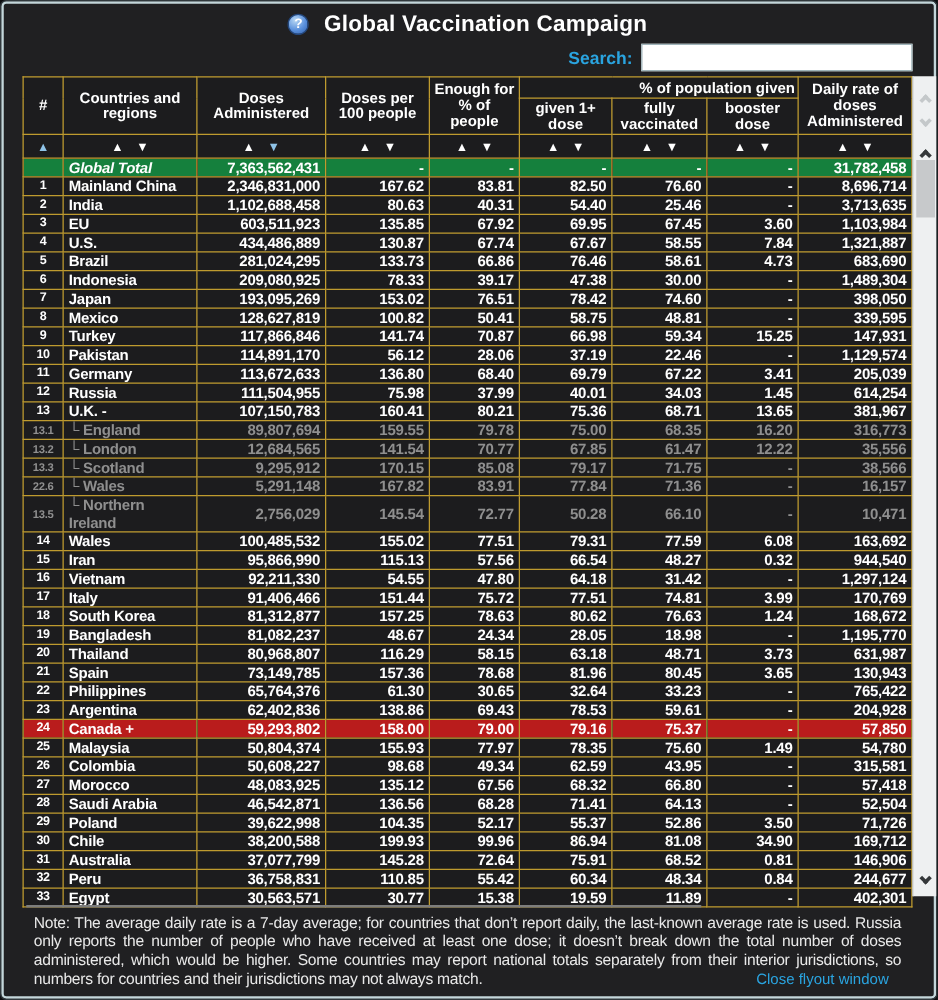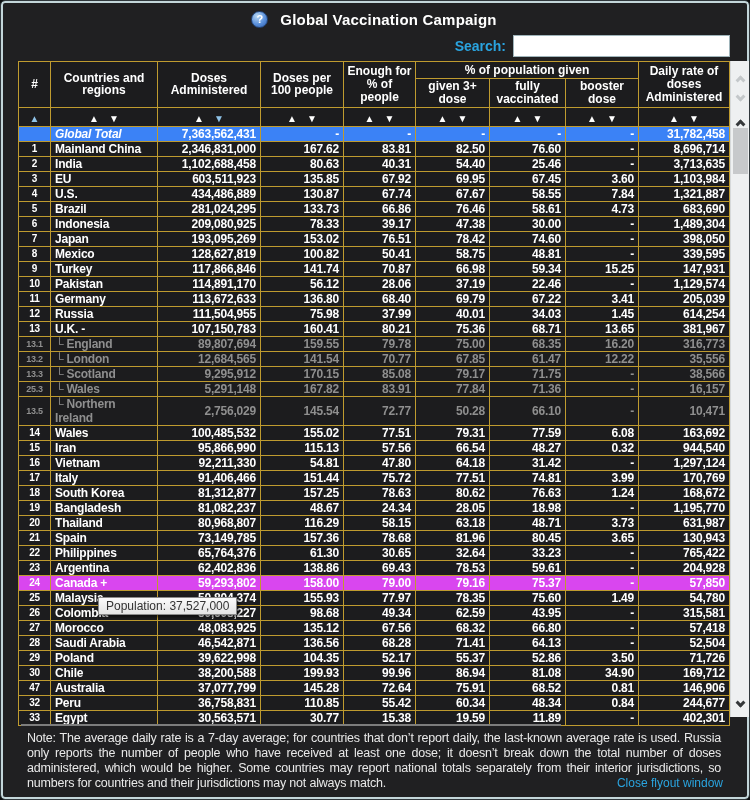--- a/index.html
+++ b/index.html
@@ -22,21 +22,21 @@
     display:flex; align-items:center; justify-content:center; gap:12px;
   }
   .help-icon {
     width:17px; height:17px; border-radius:50%;
     background:radial-gradient(circle at 35% 28%, #b8d8f4, #5a90dc 55%, #2f5fae);
     border:1px solid #24477c;
     color:#fff; font-size:11px; font-weight:bold;
     display:flex; align-items:center; justify-content:center;
     cursor:pointer;
   }
-  .title { color:#fff; font-size:15px; font-weight:bold; letter-spacing:.2px; }
+  .title { color:#fff; font-size:18px; font-weight:bold; letter-spacing:.2px; }
   
   .searchrow {
     position:absolute; top:31px; left:15px; width:712px; height:24px;
     display:flex; align-items:center; justify-content:flex-end; gap:7px;
   }
   .search-label { color:#2aa4e0; font-size:14px; font-weight:bold; }
   .search-input {
     width:217px; height:22px; background:#fff; border:1px solid #9fb4ba;
     font-size:13px; padding:0 4px; outline:none;
   }
@@ -46,32 +46,32 @@
     border-collapse:collapse; table-layout:fixed;
   }
   .grid th, .grid td {
     border:1px solid #bf9b2f; background:#1c1c1e; color:#fff;
     font-weight:bold; overflow:hidden;
   }
   .grid thead th {
     font-size:12px; line-height:1.08; text-align:center; vertical-align:middle;
     padding:1px 2px; cursor:pointer;
   }
-  .hdr th.group { height:17px; }
+  .hdr th.group { height:17px;text-align:right; }
   .hdr2 th { height:23px; }
   .sortrow td { height:18px; text-align:center; padding:0; }
   .arr { color:#fff; font-size:10px; margin:0 5px; cursor:pointer; }
   .arr.act { color:#8fc3e8; }
   tbody td { height:14px; font-size:12px; line-height:14px; padding:0 4px; letter-spacing:-0.2px; }
   .c-num { text-align:center; font-size:10px; padding:0 1px; }
   .c-name { text-align:left; }
   .c-val { text-align:right; }
-  tr.total td { background:#3b82f6; }
+  tr.total td { background:#15803d; }
   tr.total .c-name { font-style:italic; }
-  tr.hl td { background:#d946ef; }
+  tr.hl td { background:#b91c1c; }
   tr.sub td { color:#8f8f8f; }
   tr.sub .c-num { font-size:9px; }
   .branch { color:#8f8f8f; }
   
   .scrollbar {
     position:absolute; left:727px; top:58px; width:19px; height:656px;
     background:#eef0f1; border-left:1px solid #d6d9da;
   }
   .sb-el { position:absolute; left:0; width:19px; height:16px; display:flex; align-items:center; justify-content:center; cursor:pointer; }
   .chev { display:block; width:7px; height:7px; border-left:3px solid #c4c8ca; border-top:3px solid #c4c8ca; transform:rotate(45deg) translate(2px,2px); }
@@ -87,21 +87,21 @@
     box-shadow:2px 2px 3px rgba(0,0,0,.55);
   }
   
   .divider { position:absolute; left:18px; top:721px; width:540px; height:2px; background:#7d7d7d; }
   .note {
     position:absolute; left:24px; top:728px; width:694px;
     color:#e9e9e9; font-size:12.5px; line-height:1.2; letter-spacing:-0.2px;
     text-align:justify;
   }
   .close-link {
-    position:absolute; right:24px; top:773px;
+    position:absolute; right:36px; top:773px;
     color:#2aa4e0; font-size:12px; cursor:pointer; text-decoration:none;
   }
 </style>
 </head>
 <body>
 
 <div class="window">
 
   <div class="titlebar">
     <span class="help-icon">
@@ -131,21 +131,21 @@
       <tr class="hdr">
         <th rowspan="2">#</th>
         <th rowspan="2">Countries and regions</th>
         <th rowspan="2">Doses Administered</th>
         <th rowspan="2">Doses per 100 people</th>
         <th rowspan="2">Enough for % of people</th>
         <th colspan="3" class="group">% of population given</th>
         <th rowspan="2">Daily rate of doses Administered</th>
       </tr>
       <tr class="hdr2">
-        <th>given 3+ dose</th>
+        <th>given 1+ dose</th>
         <th>fully vaccinated</th>
         <th>booster dose</th>
       </tr>
       <tr class="sortrow">
           <td><span class="arr act">▲</span></td>
           <td><span class="arr">▲</span><span class="arr">▼</span></td>
           <td><span class="arr">▲</span><span class="arr act">▼</span></td>
           <td><span class="arr">▲</span><span class="arr">▼</span></td>
           <td><span class="arr">▲</span><span class="arr">▼</span></td>
           <td><span class="arr">▲</span><span class="arr">▼</span></td>
@@ -336,21 +336,21 @@
           <td class="c-name"><span class="branch">└ </span>Scotland</td>
           <td class="c-val">9,295,912</td>
           <td class="c-val">170.15</td>
           <td class="c-val">85.08</td>
           <td class="c-val">79.17</td>
           <td class="c-val">71.75</td>
           <td class="c-val">-</td>
           <td class="c-val">38,566</td>
         </tr>
         <tr class="sub">
-          <td class="c-num">25.3</td>
+          <td class="c-num">22.6</td>
           <td class="c-name"><span class="branch">└ </span>Wales</td>
           <td class="c-val">5,291,148</td>
           <td class="c-val">167.82</td>
           <td class="c-val">83.91</td>
           <td class="c-val">77.84</td>
           <td class="c-val">71.36</td>
           <td class="c-val">-</td>
           <td class="c-val">16,157</td>
         </tr>
         <tr class="sub">
@@ -383,21 +383,21 @@
           <td class="c-val">57.56</td>
           <td class="c-val">66.54</td>
           <td class="c-val">48.27</td>
           <td class="c-val">0.32</td>
           <td class="c-val">944,540</td>
         </tr>
         <tr class="main">
           <td class="c-num">16</td>
           <td class="c-name">Vietnam</td>
           <td class="c-val">92,211,330</td>
-          <td class="c-val">54.81</td>
+          <td class="c-val">54.55</td>
           <td class="c-val">47.80</td>
           <td class="c-val">64.18</td>
           <td class="c-val">31.42</td>
           <td class="c-val">-</td>
           <td class="c-val">1,297,124</td>
         </tr>
         <tr class="main">
           <td class="c-num">17</td>
           <td class="c-name">Italy</td>
           <td class="c-val">91,406,466</td>
@@ -545,21 +545,21 @@
           <td class="c-name">Chile</td>
           <td class="c-val">38,200,588</td>
           <td class="c-val">199.93</td>
           <td class="c-val">99.96</td>
           <td class="c-val">86.94</td>
           <td class="c-val">81.08</td>
           <td class="c-val">34.90</td>
           <td class="c-val">169,712</td>
         </tr>
         <tr class="main">
-          <td class="c-num">47</td>
+          <td class="c-num">31</td>
           <td class="c-name">Australia</td>
           <td class="c-val">37,077,799</td>
           <td class="c-val">145.28</td>
           <td class="c-val">72.64</td>
           <td class="c-val">75.91</td>
           <td class="c-val">68.52</td>
           <td class="c-val">0.81</td>
           <td class="c-val">146,906</td>
         </tr>
         <tr class="main">
@@ -596,19 +596,18 @@
       </div>
     <div class="sb-el" style="top:52px">
         <i class="chev dark"></i>
       </div>
     <div class="sb-thumb"></div>
     <div class="sb-el" style="top:636px">
         <i class="chev dark down"></i>
       </div>
   </div>
 
-  <div class="tooltip">Population: 37,527,000</div>
 
   <div class="divider"></div>
   <div class="note">Note: The average daily rate is a 7-day average; for countries that don’t report daily, the last-known average rate is used. Russia only reports the number of people who have received at least one dose; it doesn’t break down the total number of doses administered, which would be higher. Some countries may report national totals separately from their interior jurisdictions, so numbers for countries and their jurisdictions may not always match.</div>
   <a class="close-link">Close flyout window</a>
 
 </div>
 
 </body></html>

